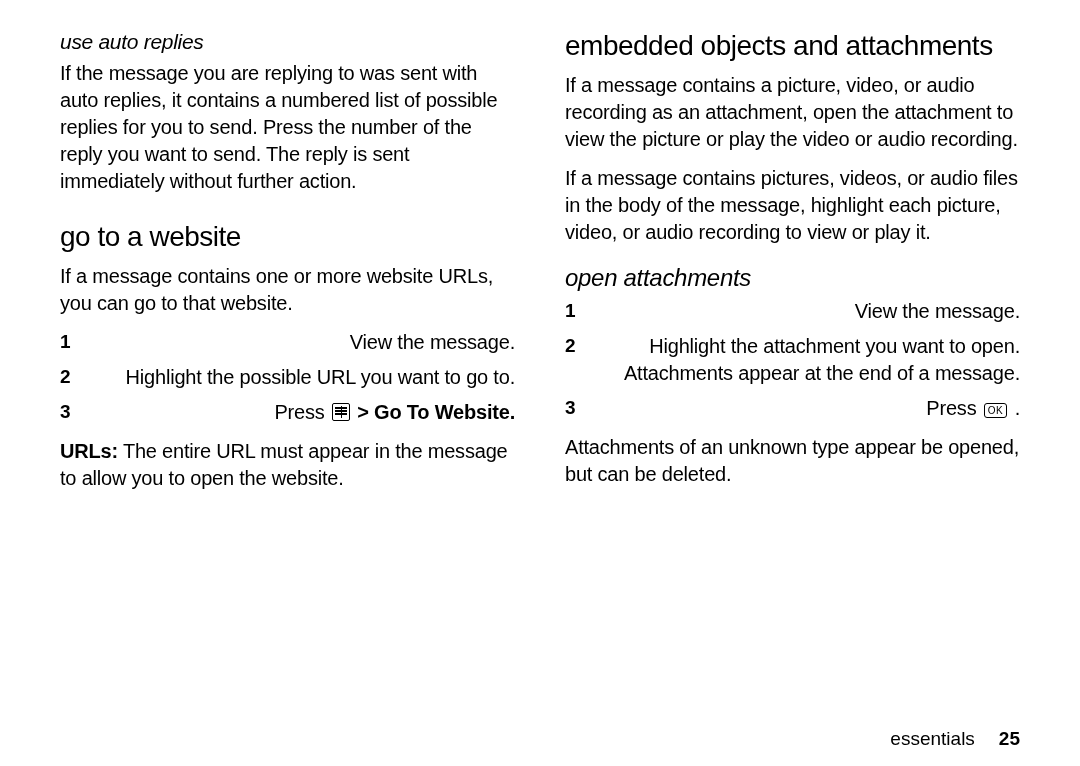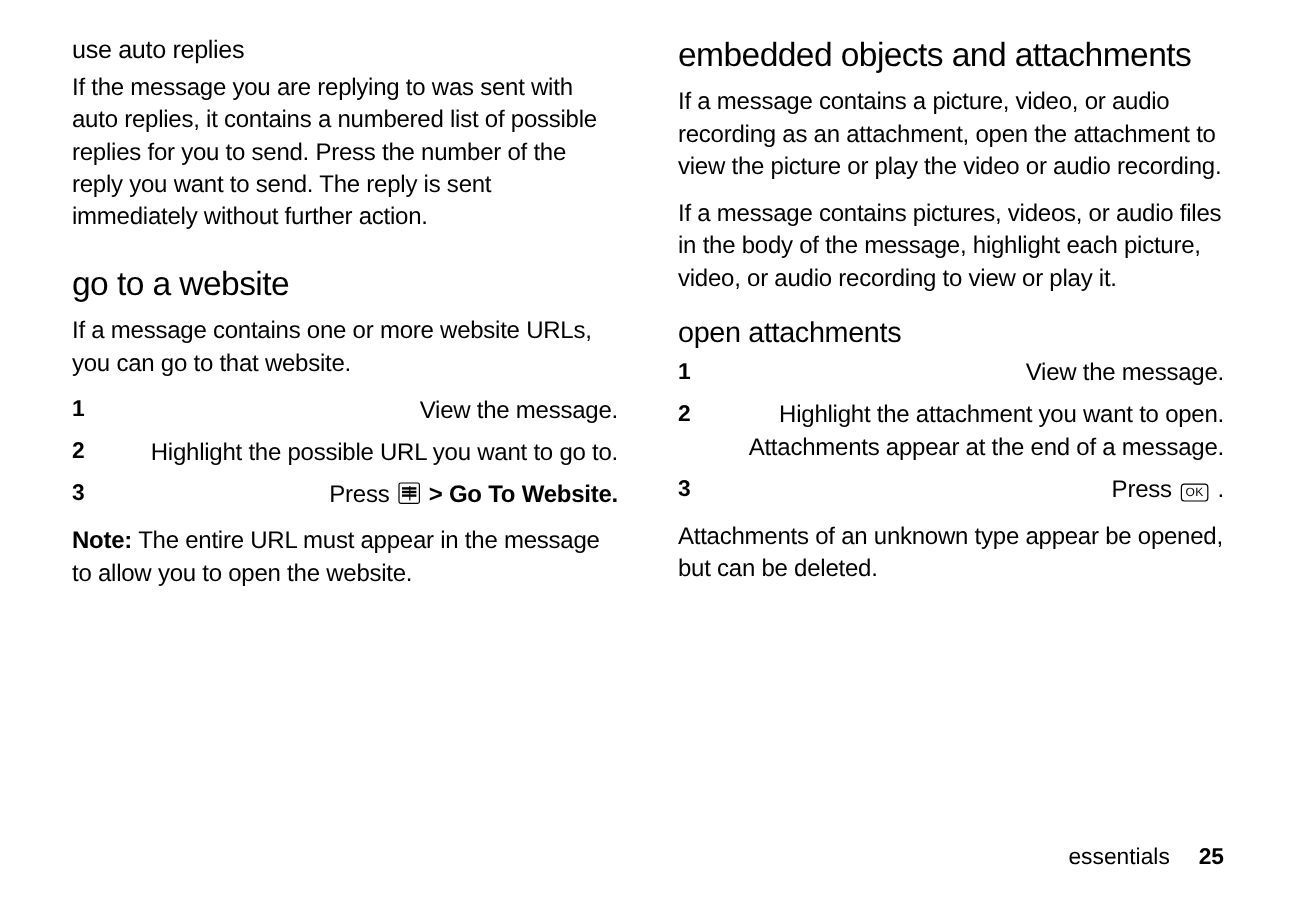--- a/index.html
+++ b/index.html
@@ -17,20 +17,21 @@
     }
     .col {
       flex: 1;
       min-width: 0;
     }
     h3.subhead {
       font-size: 21px;
       font-weight: 400;
       margin-bottom: 6px;
       letter-spacing: -0.3px;
+      font-style: italic;
     }
     h2.sectionhead {
       font-size: 28px;
       font-weight: 400;
       margin-top: 26px;
       margin-bottom: 10px;
       letter-spacing: -0.5px;
     }
     p.body {
       font-size: 20px;
@@ -96,21 +97,21 @@
       font-size: 10px;
       font-weight: normal;
       padding: 1px 3px 0px 3px;
       line-height: 1.2;
       vertical-align: 1px;
       margin: 0 2px;
       letter-spacing: 0.5px;
     }
     .footer {
       position: absolute;
-      bottom: 40px;
+      bottom: 16px;
       right: 60px;
       font-size: 19px;
     }
     .footer .label {
       margin-right: 24px;
     }
     .footer .pagenum {
       font-weight: bold;
     }
   </style>
@@ -128,21 +129,21 @@
 
     <ol>
       <li>View the message.</li>
       <li>Highlight the possible URL you want to go to.</li>
       <li>
         <span>Press </span><span class="icon-menu"></span><span class="condensed"> &gt; Go To Website.</span>
       </li>
     </ol>
 
     <p class="body">
-      <span class="bold">Note:</span><span> The entire URL must appear in the message to allow you to open the website.</span>
+      <span class="bold">URLs:</span><span> The entire URL must appear in the message to allow you to open the website.</span>
     </p>
   </div>
 
   <div class="col">
     <h2 class="sectionhead" style="margin-top:0">embedded objects and attachments</h2>
     <p class="body">If a message contains a picture, video, or audio recording as an attachment, open the attachment to view the picture or play the video or audio recording.</p>
     <p class="body">If a message contains pictures, videos, or audio files in the body of the message, highlight each picture, video, or audio recording to view or play it.</p>
 
     <h3 class="subhead" style="font-size:24px;margin-top:18px">open attachments</h3>
     <ol>

